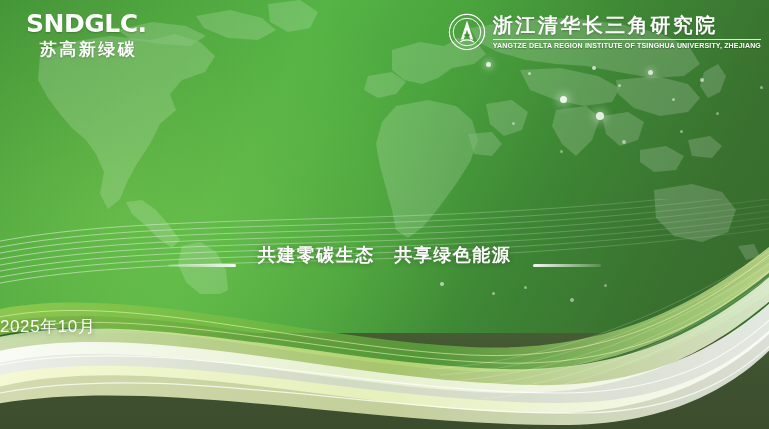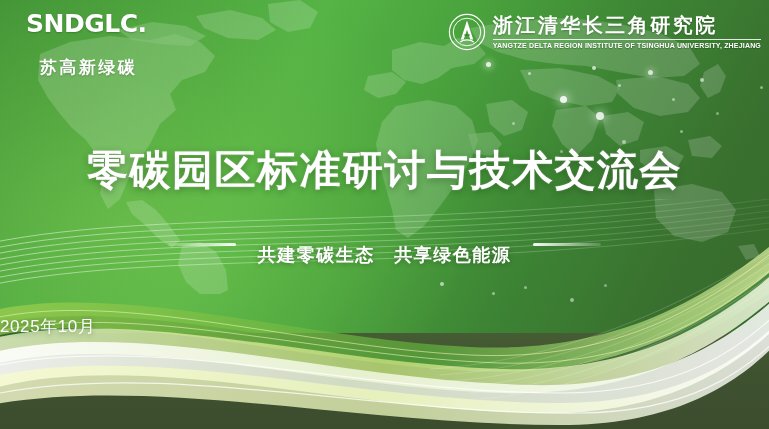--- a/index.html
+++ b/index.html
@@ -48,21 +48,21 @@
   .logo-left .word{
     color:#ffffff;
     font-weight:bold;
     font-size:25px;
     letter-spacing:-0.5px;
     line-height:1;
     font-family:"DejaVu Sans","Liberation Sans",sans-serif;
     text-shadow:0 1px 2px rgba(0,0,0,.22);
   }
   .logo-left .cn{
-    margin-top:23px;
+    margin-top:5px;
     color:#ffffff;
     font-weight:bold;
     font-size:17px;
     letter-spacing:2.5px;
     line-height:1.1;
     text-align:center;
     width:125px;
     text-shadow:0 1px 2px rgba(0,0,0,.22);
   }
 
@@ -96,21 +96,21 @@
     font-size:41px;
     letter-spacing:1.5px;
     line-height:1.12;
     z-index:12;
     text-shadow:0 2px 7px rgba(25,60,15,.45), 0 0 2px rgba(255,255,255,.35);
   }
 
   
   .subrow{
     position:absolute;left:0;right:0;top:243px;
-    display:flex;align-items:flex-start;justify-content:center;gap:22px;
+    display:flex;align-items:flex-end;justify-content:center;gap:22px;
     z-index:12;
   }
   .subrow .rule{
     width:68px;height:3px;
     background:linear-gradient(90deg,rgba(255,255,255,.15),rgba(255,255,255,.95));
     border-radius:2px;
   }
   .subrow .rule.right{
     background:linear-gradient(90deg,rgba(255,255,255,.95),rgba(255,255,255,.15));
   }
@@ -300,21 +300,20 @@
         <rect x="17.2" y="22.5" width="5.6" height="1.4" fill="#3d7a32"></rect>
       </svg>
     </span>
     <span class="rtext">
       <span class="cn">浙江清华长三角研究院</span>
       <span class="divline"></span>
       <span class="en">YANGTZE DELTA REGION INSTITUTE OF TSINGHUA UNIVERSITY, ZHEJIANG</span>
     </span>
   </div>
 
-  <div class="title">零碳园区标准研讨与技术交流会</div>
 
   <div class="subrow">
     <span class="rule left"></span>
     <span class="subtitle">共建零碳生态　共享绿色能源</span>
     <span class="rule right"></span>
   </div>
 
   <div class="date">2025年10月</div>
 
 </div>

